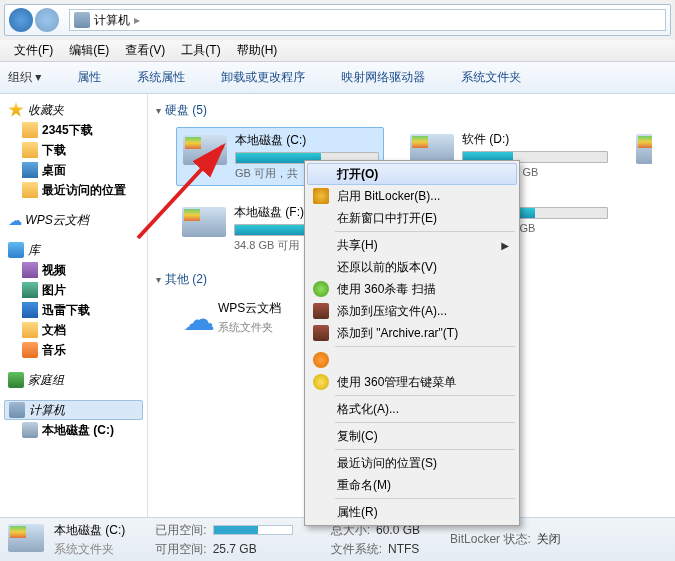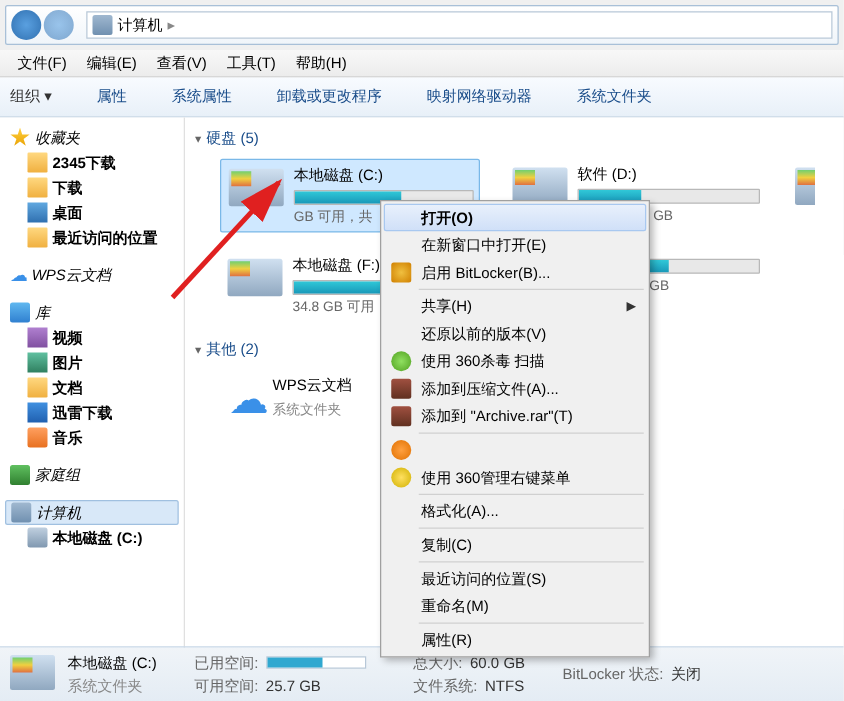--- a/index.html
+++ b/index.html
@@ -149,26 +149,26 @@
       </div>
     <div class="side-item">
         <span class="side-icon" style="background:linear-gradient(#b080d0,#8050a0)"></span>
         <span>视频</span>
       </div>
     <div class="side-item">
         <span class="side-icon" style="background:linear-gradient(#60c0a0,#308060)"></span>
         <span>图片</span>
       </div>
     <div class="side-item">
+        <span class="side-icon" style="background:linear-gradient(#4090e0,#2060b0)"></span>
+        <span>迅雷下载</span>
+      </div>
+    <div class="side-item">
         <span class="side-icon folder-icon"></span>
         <span>文档</span>
-      </div>
-    <div class="side-item">
-        <span class="side-icon" style="background:linear-gradient(#4090e0,#2060b0)"></span>
-        <span>迅雷下载</span>
       </div>
     <div class="side-item">
         <span class="side-icon music-icon"></span>
         <span>音乐</span>
       </div>
     <div class="side-gap"></div>
     <div class="side-item root">
         <span class="side-icon home-icon"></span>
         <span>家庭组</span>
       </div>
@@ -273,25 +273,25 @@
       </marker>
     </defs>
   <line x1="10" y1="110" x2="95" y2="18" stroke="#e02020" stroke-width="4" marker-end="url(#ah)"></line>
 </svg>
 
 <div class="ctx-menu">
   <div class="ctx-item hover bold">
       <span>打开(O)</span>
     </div>
   <div class="ctx-item">
-      <span>在新窗口中打开(E)</span>
-    </div>
-  <div class="ctx-item">
       <span class="ctx-icon shield-ico"></span>
       <span>启用 BitLocker(B)...</span>
+    </div>
+  <div class="ctx-item">
+      <span>在新窗口中打开(E)</span>
     </div>
   <div class="ctx-sep"></div>
   <div class="ctx-item">
       <span>共享(H)</span>
       <span class="ctx-arrow">▶</span>
     </div>
   <div class="ctx-item">
       <span>还原以前的版本(V)</span>
     </div>
   <div class="ctx-item">

